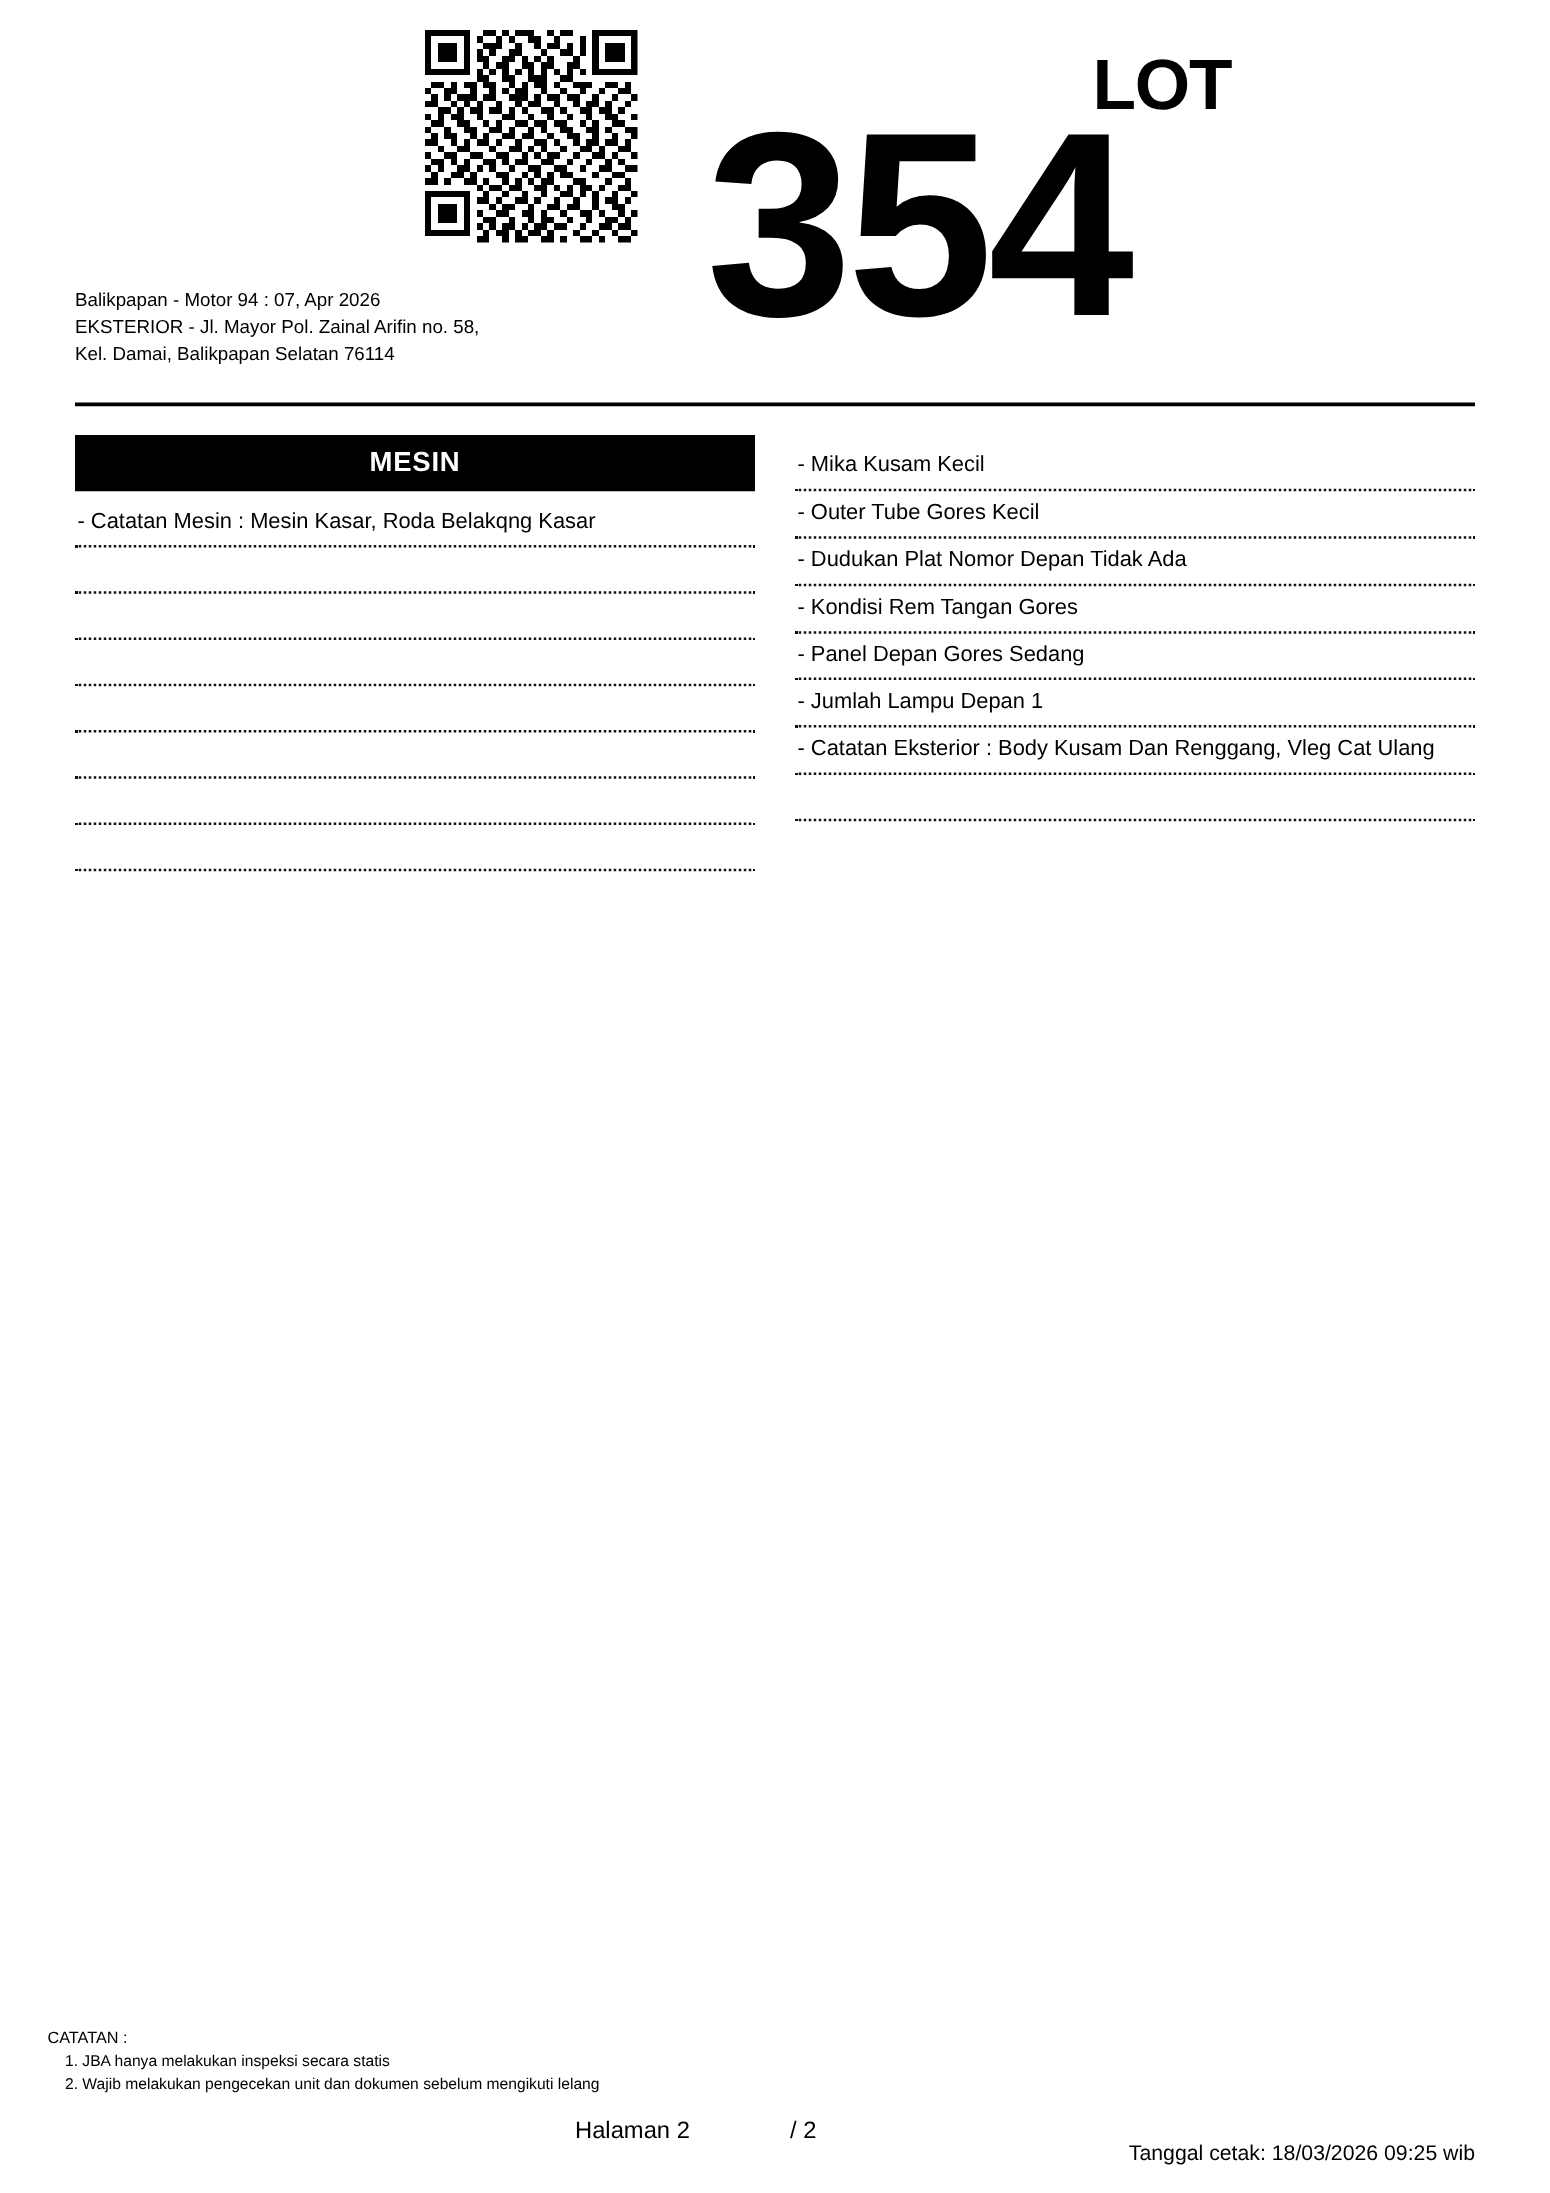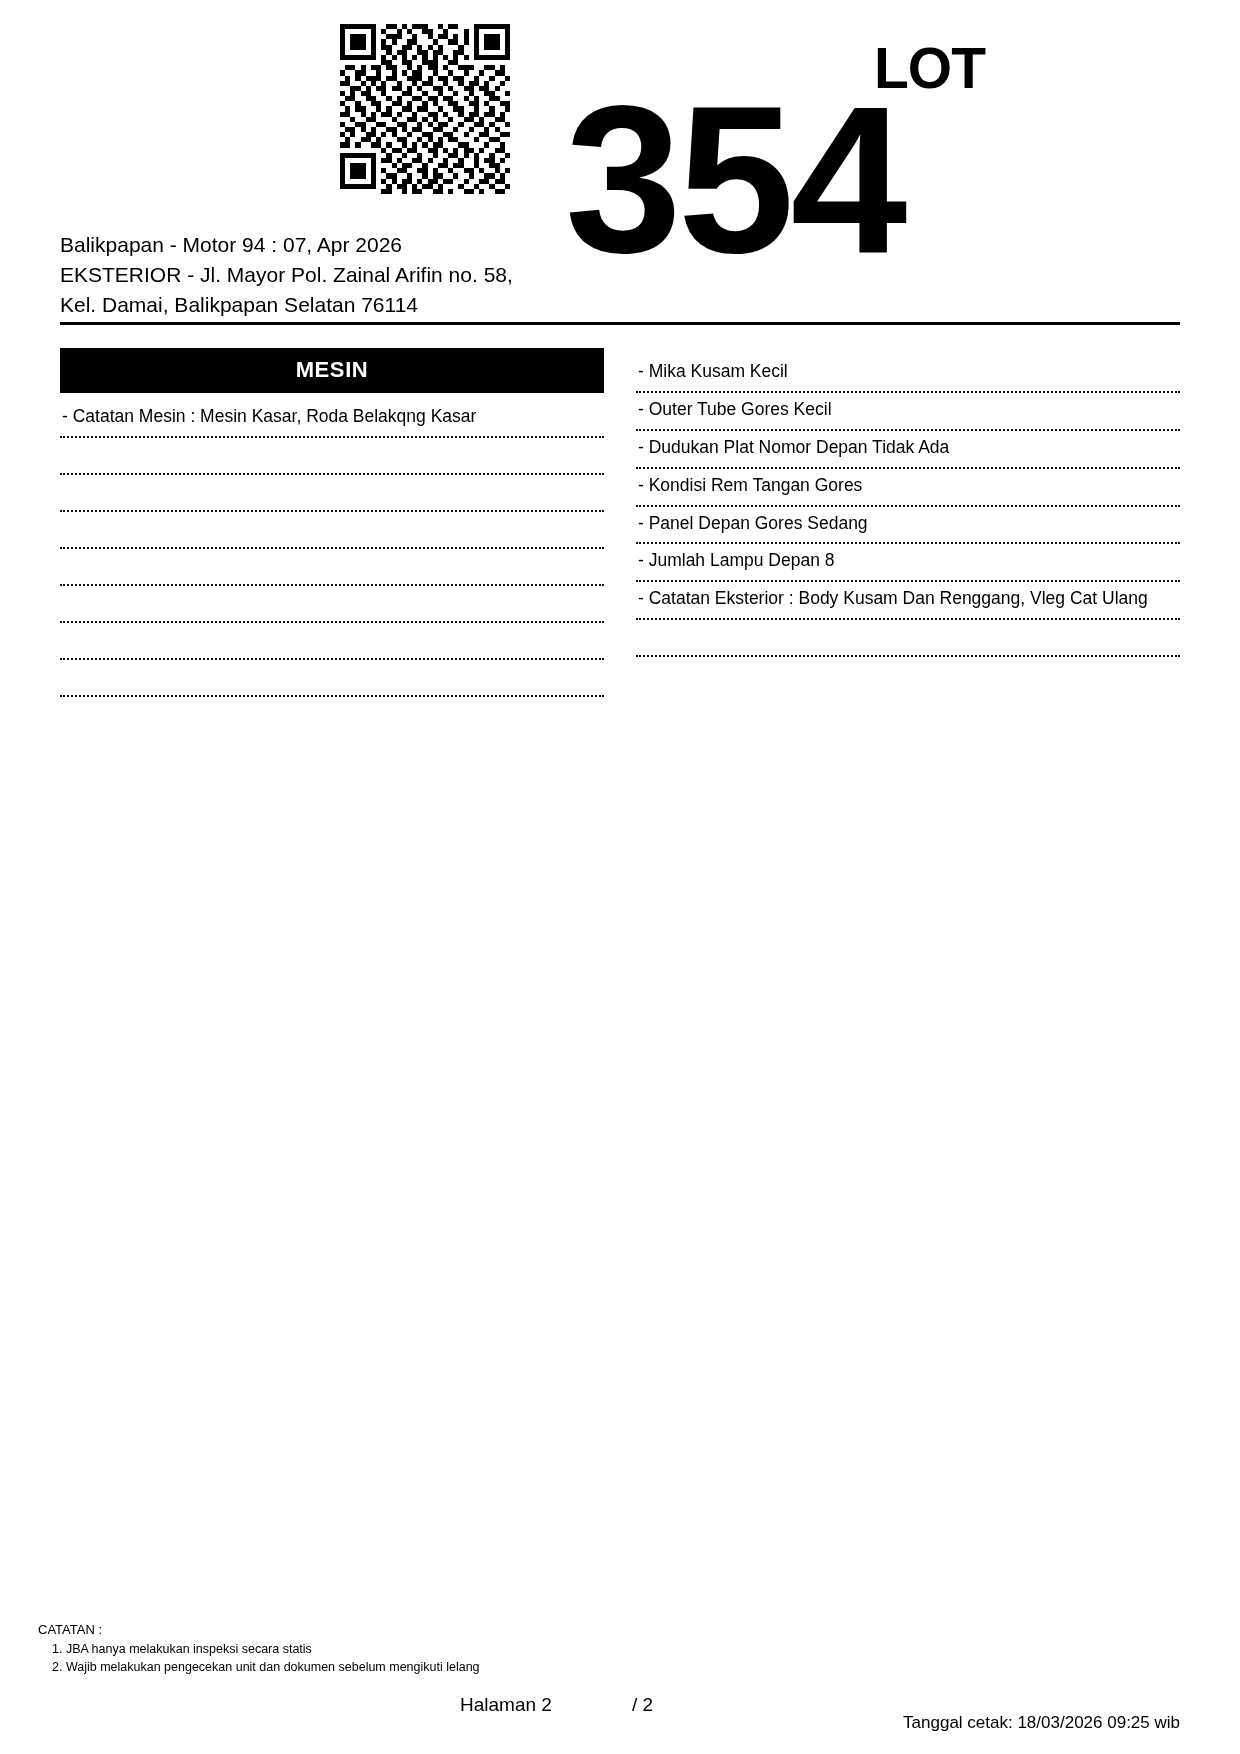--- a/index.html
+++ b/index.html
@@ -55,21 +55,21 @@
     font-size: 210px;
     font-weight: bold;
     line-height: 0.82;
     letter-spacing: -4px;
     margin-top: 2px;
   }
   .addr {
     position: absolute;
     left: 0px;
     top: 230px;
-    font-size: 21px;
+    font-size: 15px;
     line-height: 1.42;
   }
   .addr div { white-space: nowrap; }
 
   .rule {
     position: absolute;
     left: 0;
     right: 0;
     top: 322px;
     border-top: 3px solid #000;
@@ -530,21 +530,21 @@
       </div>
     </div>
 
     <div class="col">
       <div class="rows">
         <div class="row">- Mika Kusam Kecil</div>
         <div class="row">- Outer Tube Gores Kecil</div>
         <div class="row">- Dudukan Plat Nomor Depan Tidak Ada</div>
         <div class="row">- Kondisi Rem Tangan Gores</div>
         <div class="row">- Panel Depan Gores Sedang</div>
-        <div class="row">- Jumlah Lampu Depan 8</div>
+        <div class="row">- Jumlah Lampu Depan 1</div>
         <div class="row">- Catatan Eksterior :  Body Kusam Dan Renggang, Vleg Cat Ulang</div>
         <div class="row empty"></div>
       </div>
     </div>
 
   </div>
 
   <div class="footer-note">
     <div class="n-title">CATATAN :</div>
     <div style="padding-left:14px">

